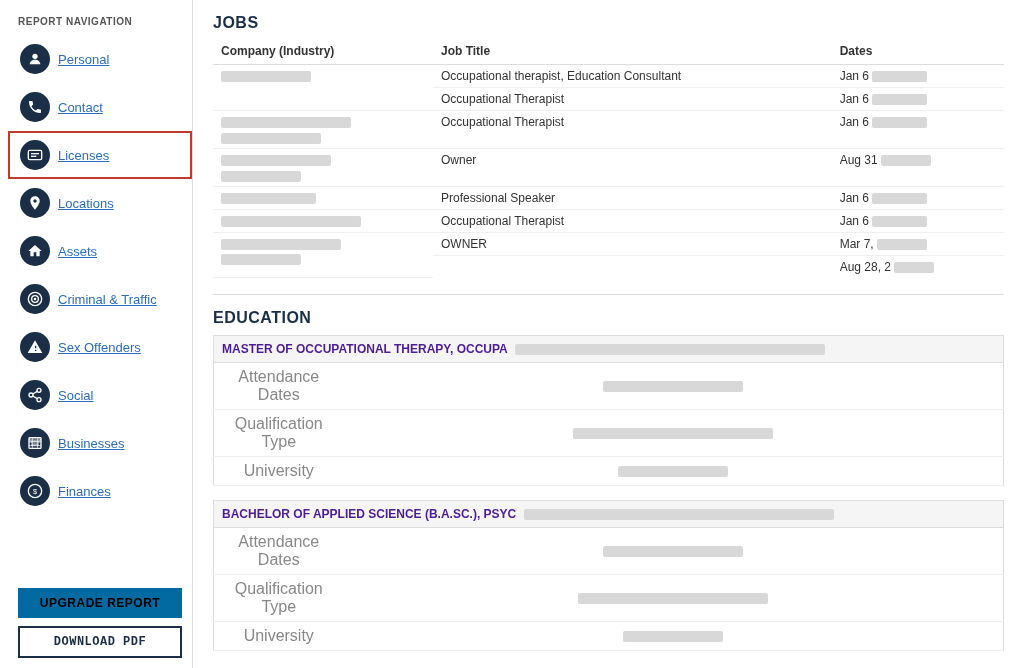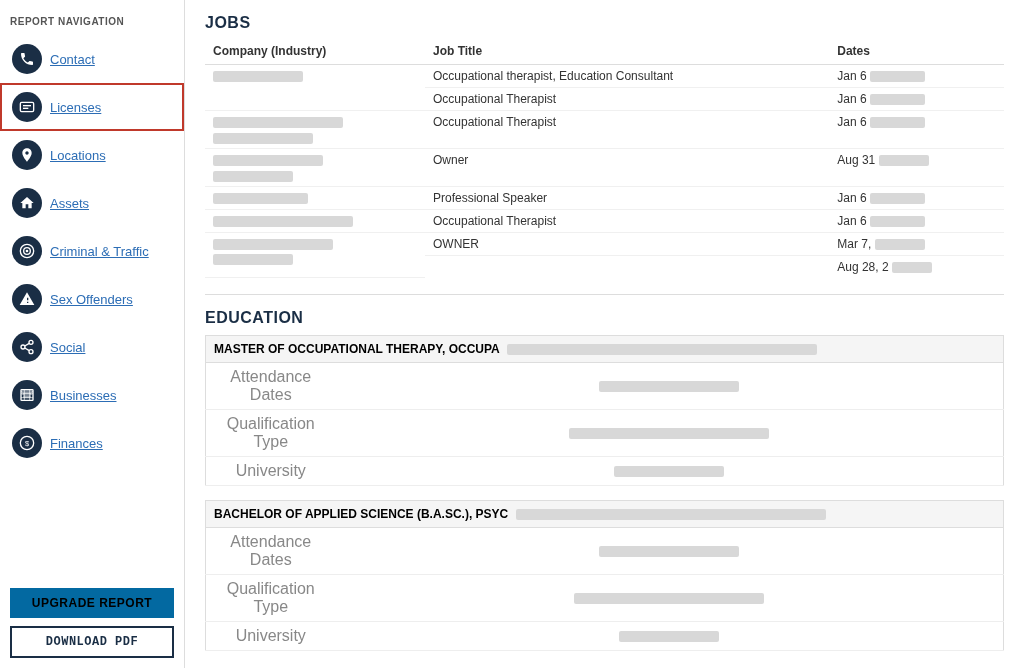--- a/index.html
+++ b/index.html
@@ -7,20 +7,21 @@
 
     
     .sidebar {
       width: 185px;
       min-width: 185px;
       background: #fff;
       border-right: 1px solid #ddd;
       display: flex;
       flex-direction: column;
       padding-top: 10px;
+      margin-left: 8px;
     }
     .sidebar-header {
       font-size: 10px;
       font-weight: bold;
       color: #555;
       padding: 6px 10px 8px 10px;
       letter-spacing: 0.5px;
     }
     .sidebar-item {
       display: flex;
@@ -147,21 +148,21 @@
       width: 100%;
       border-collapse: collapse;
       margin-bottom: 14px;
       border: 1px solid #ddd;
     }
 
     .edu-title-row td {
       background: #f5f5f5;
       font-size: 12px;
       font-weight: bold;
-      color: #000000;
+      color: #4c1d95;
       padding: 6px 8px;
       border-bottom: 1px solid #ddd;
     }
 
     .edu-row td {
       padding: 5px 8px;
       font-size: 16px;
       border-bottom: 1px solid #eee;
       text-align: center;
     }
@@ -176,20 +177,29 @@
     .edu-value {
       color: #333;
     }
   </style>
 </head>
 <body>
 
 <div class="sidebar">
   <div class="sidebar-header">REPORT NAVIGATION</div>
 
+  <div class="sidebar-item">
+    <div class="sidebar-icon">
+      <svg width="16" height="16" viewBox="0 0 24 24" fill="white">
+          <circle cx="12" cy="8" r="4"></circle>
+          <path d="M4 20c0-4 3.6-7 8-7s8 3 8 7"></path>
+        </svg>
+    </div>
+    <span class="sidebar-label">Personal</span>
+  </div>
 
   <div class="sidebar-item">
     <div class="sidebar-icon">
       <svg width="16" height="16" viewBox="0 0 24 24" fill="white">
           <path d="M6.6 10.8c1.4 2.8 3.8 5.1 6.6 6.6l2.2-2.2c.3-.3.7-.4 1-.2 1.1.4 2.3.6 3.6.6.6 0 1 .4 1 1V20c0 .6-.4 1-1 1-9.4 0-17-7.6-17-17 0-.6.4-1 1-1h3.5c.6 0 1 .4 1 1 0 1.3.2 2.5.6 3.6.1.3 0 .7-.2 1L6.6 10.8z"></path>
         </svg>
     </div>
     <span class="sidebar-label">Contact</span>
   </div>
 

